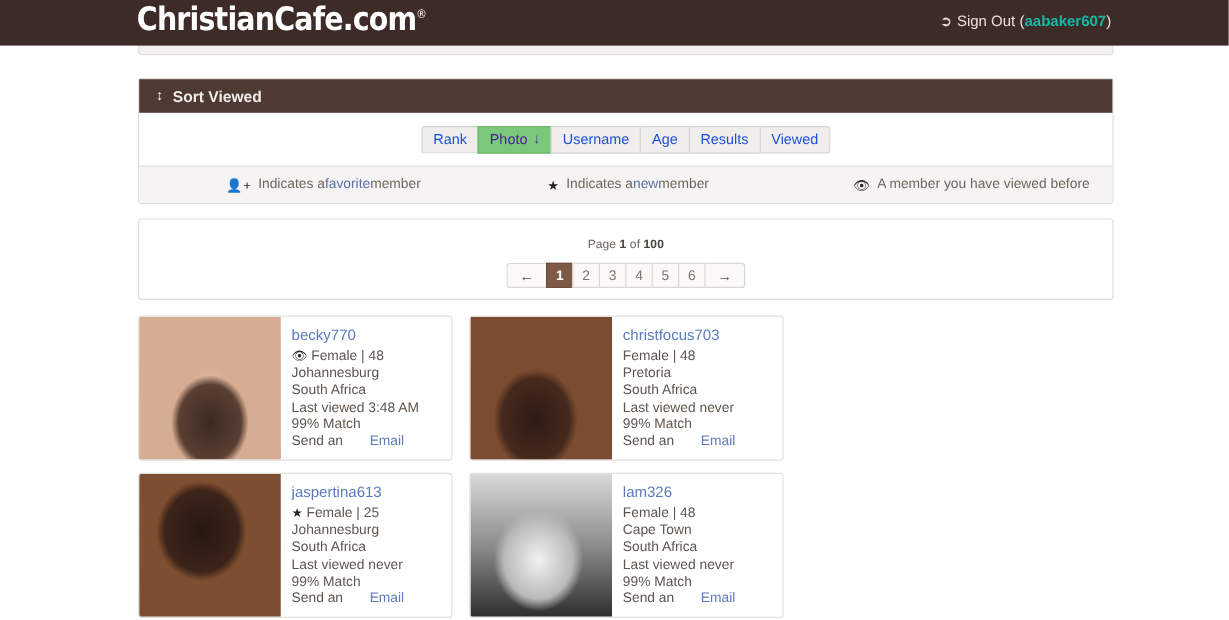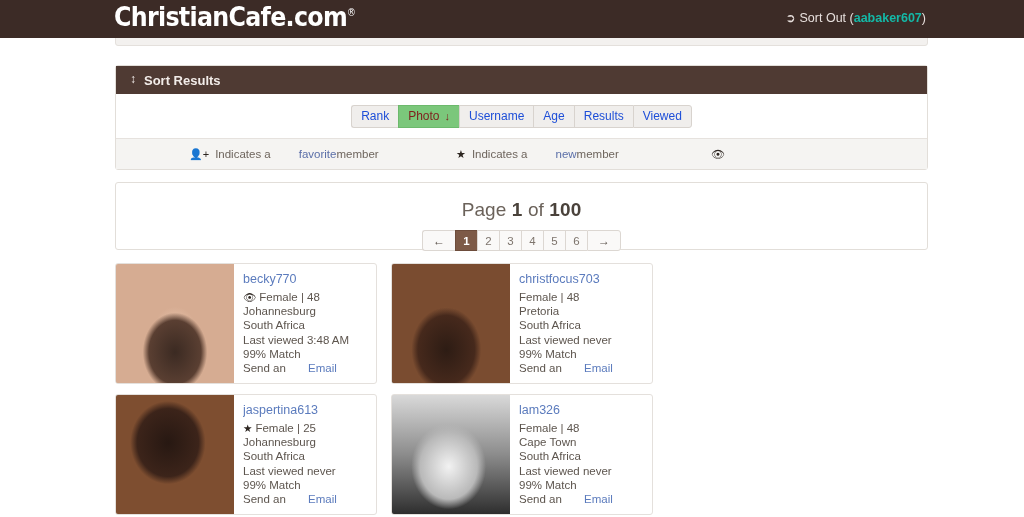--- a/index.html
+++ b/index.html
@@ -70,41 +70,41 @@
   .sortbtn {
     height: 23px; padding: 0 9px;
     display: flex; align-items: center; justify-content: center;
     font-size: 12px; color: #1d4ed8;
     background: #f0eeec; border: 1px solid #d8d3ce;
     border-right: none; cursor: pointer; white-space: nowrap;
   }
   .sortbtn:first-child { border-radius: 3px 0 0 3px; }
   .sortbtn:last-child { border-right: 1px solid #d8d3ce; border-radius: 0 3px 3px 0; }
   .sortbtn.active {
-    background: #7bc77b; border-color: #6cb96c; color: #7f1d1d;
+    background: #7bc77b; border-color: #6cb96c; color: #4c1d95;
   }
   .sortbtn .arrow { margin-left: 5px; font-size: 11px; }
 
   .legendrow {
     height: 31px; background: #f5f4f2; border-top: 1px solid #e6e2de;
     display: flex; align-items: center;
     font-size: 11.5px; color: #6e655d;
   }
   .legend-item { display: flex; align-items: center; white-space: nowrap; }
   .legend-item .lico { margin-right: 6px; font-size: 11px; color: #2c2520; }
-  .legend-item a { color: #5b6fa8; text-decoration: none; margin-left: 28px; }
+  .legend-item a { color: #5b6fa8; text-decoration: none; }
   #legend-fav { position: absolute; left: 73px; }
   #legend-new { position: absolute; left: 340px; }
   #legend-viewed { position: absolute; left: 595px; }
   .legendrow { position: relative; }
 
   
   #page-panel { top: 182px; height: 68px; }
   .pagelabel {
-    text-align: center; font-size: 19px; color: #6b625a;
+    text-align: center; font-size: 10px; color: #6b625a;
     padding-top: 16px; letter-spacing: 0.1px;
   }
   .pagelabel b { color: #4a423b; }
   .pager { display: flex; justify-content: center; margin-top: 9px; }
   .pagebtn {
     min-width: 22px; height: 21px; padding: 0 7px;
     display: flex; align-items: center; justify-content: center;
     font-size: 11.5px; color: #7d7View; color: #7d746c;
     background: #faf9f8; border: 1px solid #dcd7d2; border-right: none;
     cursor: pointer;
@@ -170,28 +170,28 @@
     <div class="crumbs">
       <span class="home-ico">▼</span><a>Home</a><span class="sep">/</span><a>Search</a><span class="sep">/</span><span>Quickmatch</span>
     </div>
   </div>
 
   <div class="topbar">
     <div class="logo">
       <span>ChristianCafe.com</span><span class="reg">®</span>
     </div>
     <div class="signout">
-      <span class="ico">➲</span><span>Sort Out (</span><span class="user">aabaker607</span><span>)</span>
+      <span class="ico">➲</span><span>Sign Out (</span><span class="user">aabaker607</span><span>)</span>
     </div>
   </div>
 
   <div class="panel" id="sort-panel">
     <div class="panel-head">
       <span class="sortico">↕</span>
-      <span>Sort Results</span>
+      <span>Sort Viewed</span>
     </div>
 
     <div class="sortrow">
       <div class="btngroup">
         <div class="sortbtn">
           <span>Rank</span>
         </div>
         <div class="sortbtn active">
           <span>Photo</span>
           <span class="arrow">↓</span>
@@ -219,20 +219,21 @@
           <span> member</span>
       </div>
       <div class="legend-item" id="legend-new">
         <span class="lico">★</span>
           <span>Indicates a </span>
           <a>new</a>
           <span> member</span>
       </div>
       <div class="legend-item" id="legend-viewed">
         <span class="lico">👁</span>
+          <span>A member you have viewed before</span>
       </div>
     </div>
   </div>
 
   <div class="panel" id="page-panel">
     <div class="pagelabel">
       <span>Page </span><b>1</b><span> of </span><b>100</b>
     </div>
     <div class="pager">
       <div class="pagebtn">

